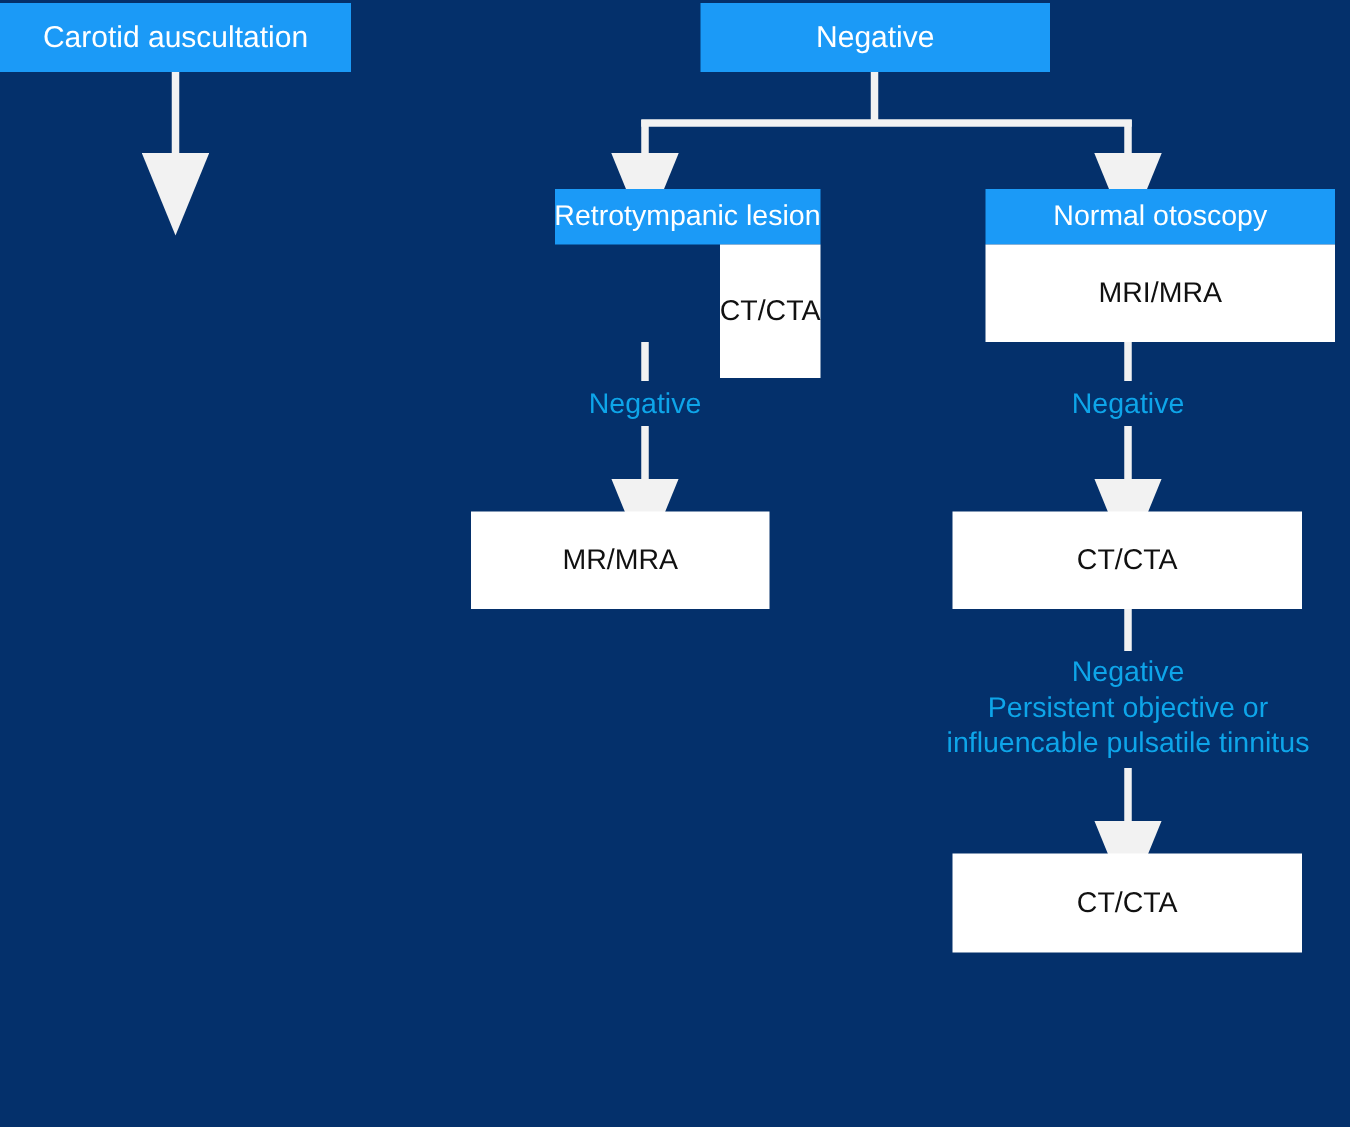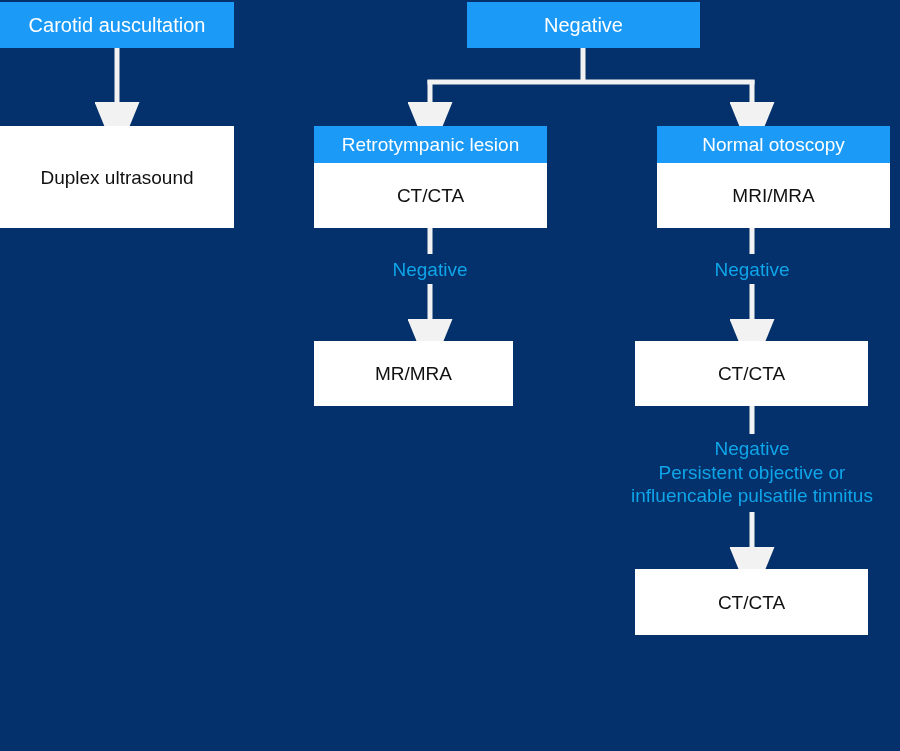--- a/index.html
+++ b/index.html
@@ -124,24 +124,23 @@
 
   <div class="node header-only" style="left:0px; top:2px; width:234px; height:46px;">
     <div class="hdr">Carotid auscultation</div>
   </div>
 
   <div class="node header-only" style="left:467px; top:2px; width:233px; height:46px;">
     <div class="hdr">Negative</div>
   </div>
 
   <div class="node" style="left:0px; top:126px; width:234px; height:102px;">
-    <div class="body">Duplex ultrasound</div>
   </div>
 
-  <div class="node" style="left:314px; top:126px; width:233px; height:102px;">
+  <div class="node" style="left:314px; top:126px; width:233px; height:126px;align-items:flex-end;">
     <div class="hdr">Retrotympanic lesion</div>
     <div class="body">CT/CTA</div>
   </div>
 
   <div class="node" style="left:635px; top:126px; width:233px; height:102px;margin-left:22px;">
     <div class="hdr">Normal otoscopy</div>
     <div class="body">MRI/MRA</div>
   </div>
 
   <div class="node body-only" style="left:314px; top:341px; width:199px; height:65px;">

